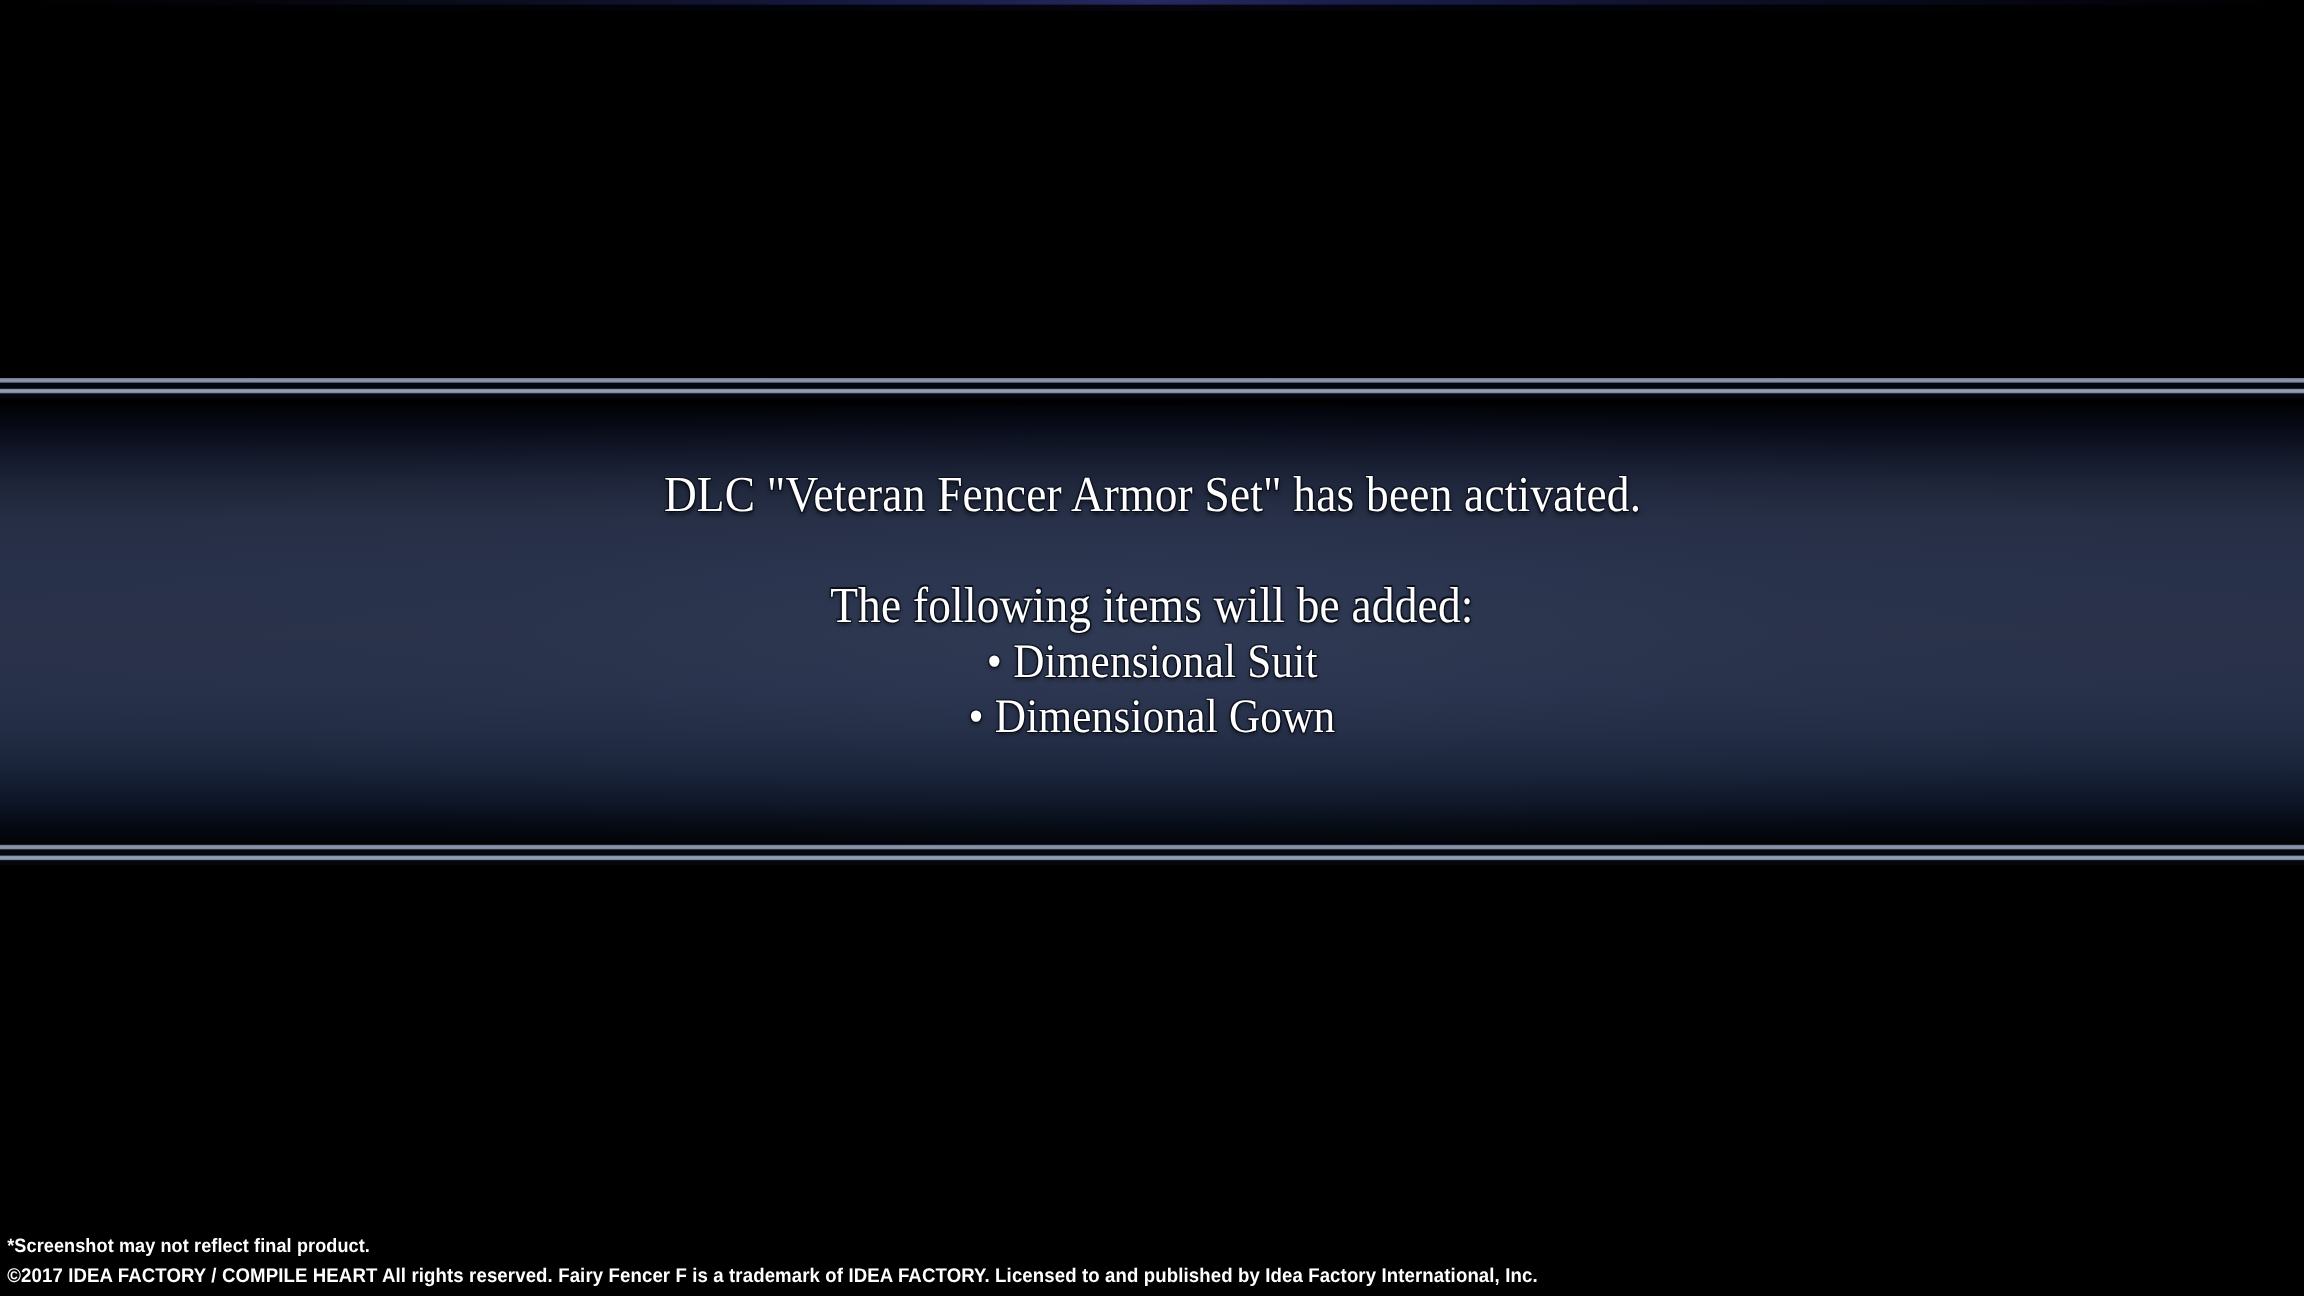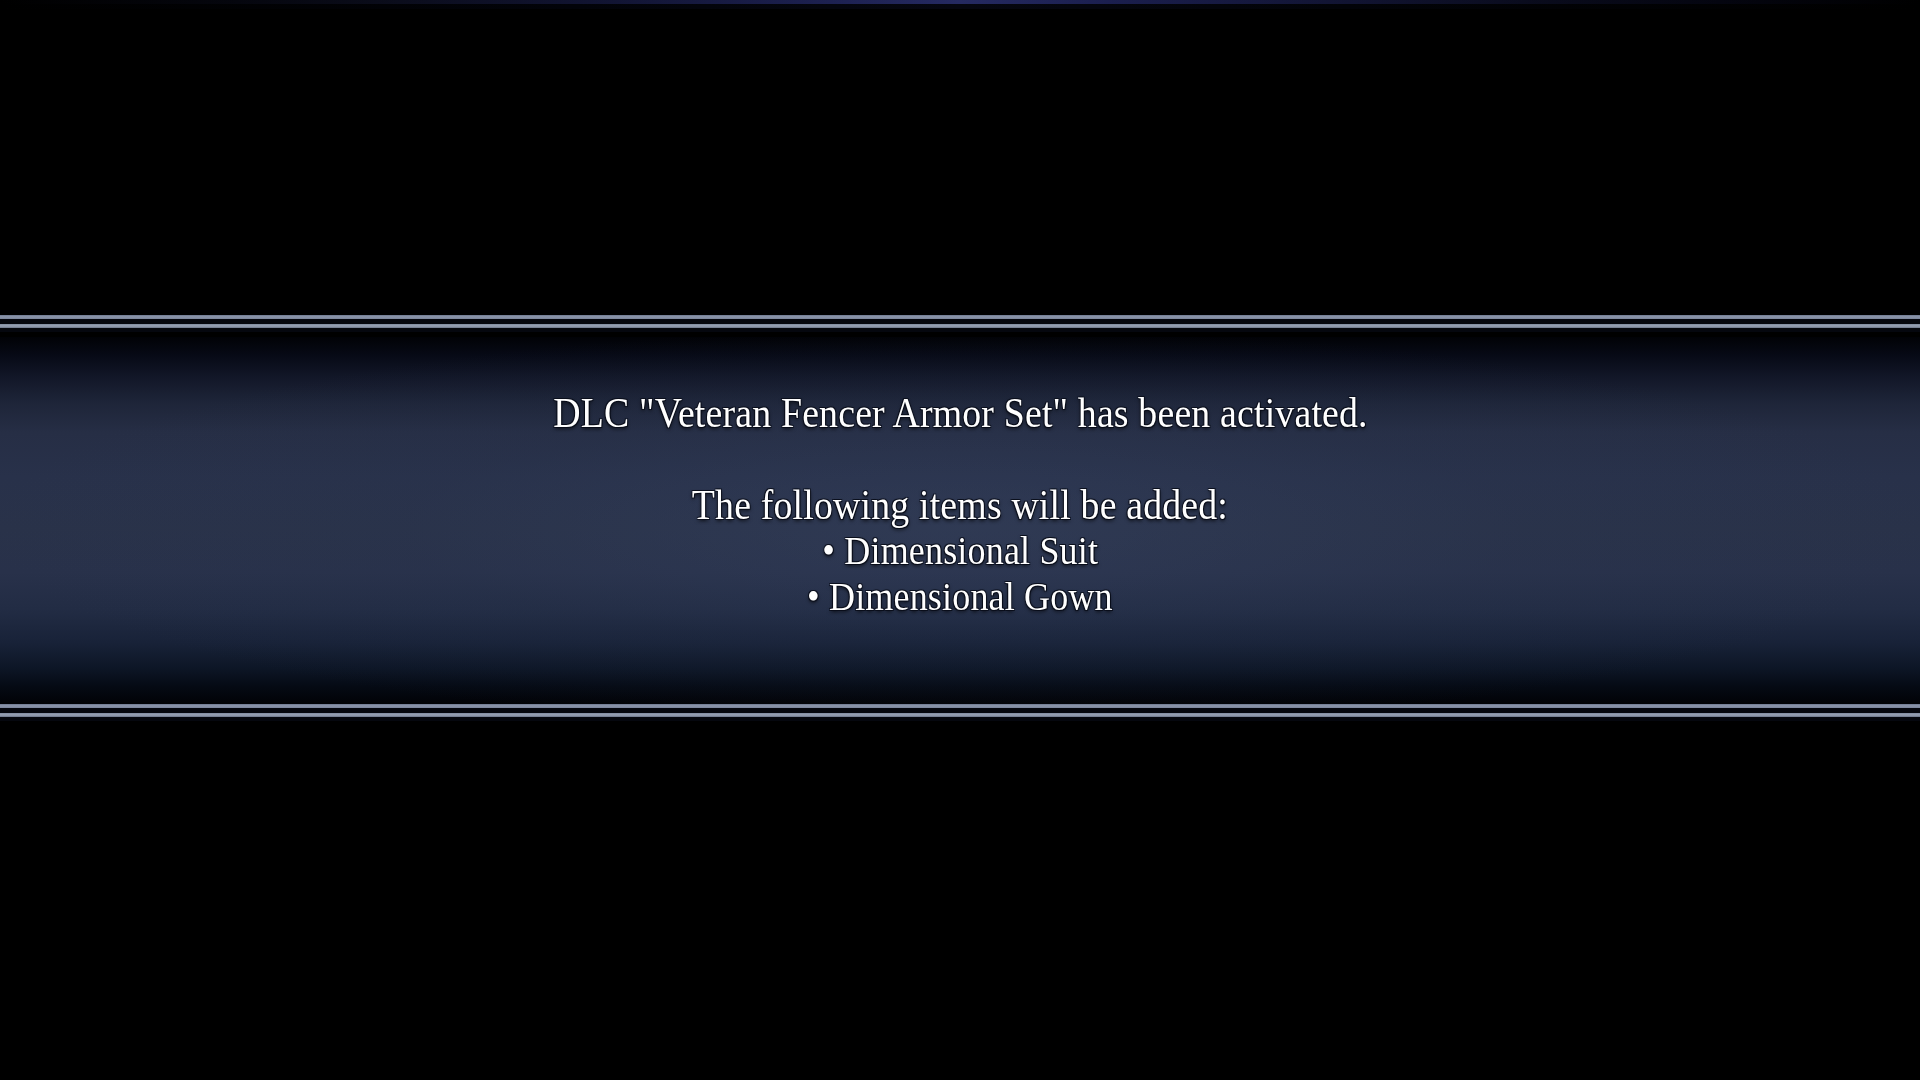--- a/index.html
+++ b/index.html
@@ -207,14 +207,18 @@
 
     <div class="rule-bottom">
       <div class="rule-line a" style="top:2px;"></div>
       <div class="rule-gap" style="top:6px;height:5px;"></div>
       <div class="rule-line b" style="top:11px;"></div>
       <div class="rule-gap" style="top:15px;height:4px;"></div>
     </div>
 
   </div>
 
+  <div class="footer">
+    <div class="footer-line note">*Screenshot may not reflect final product.</div>
+    <div class="footer-line">©2017 IDEA FACTORY / COMPILE HEART All rights reserved. Fairy Fencer F is a trademark of IDEA FACTORY. Licensed to and published by Idea Factory International, Inc.</div>
+  </div>
 
 </div>
 
 </body></html>

